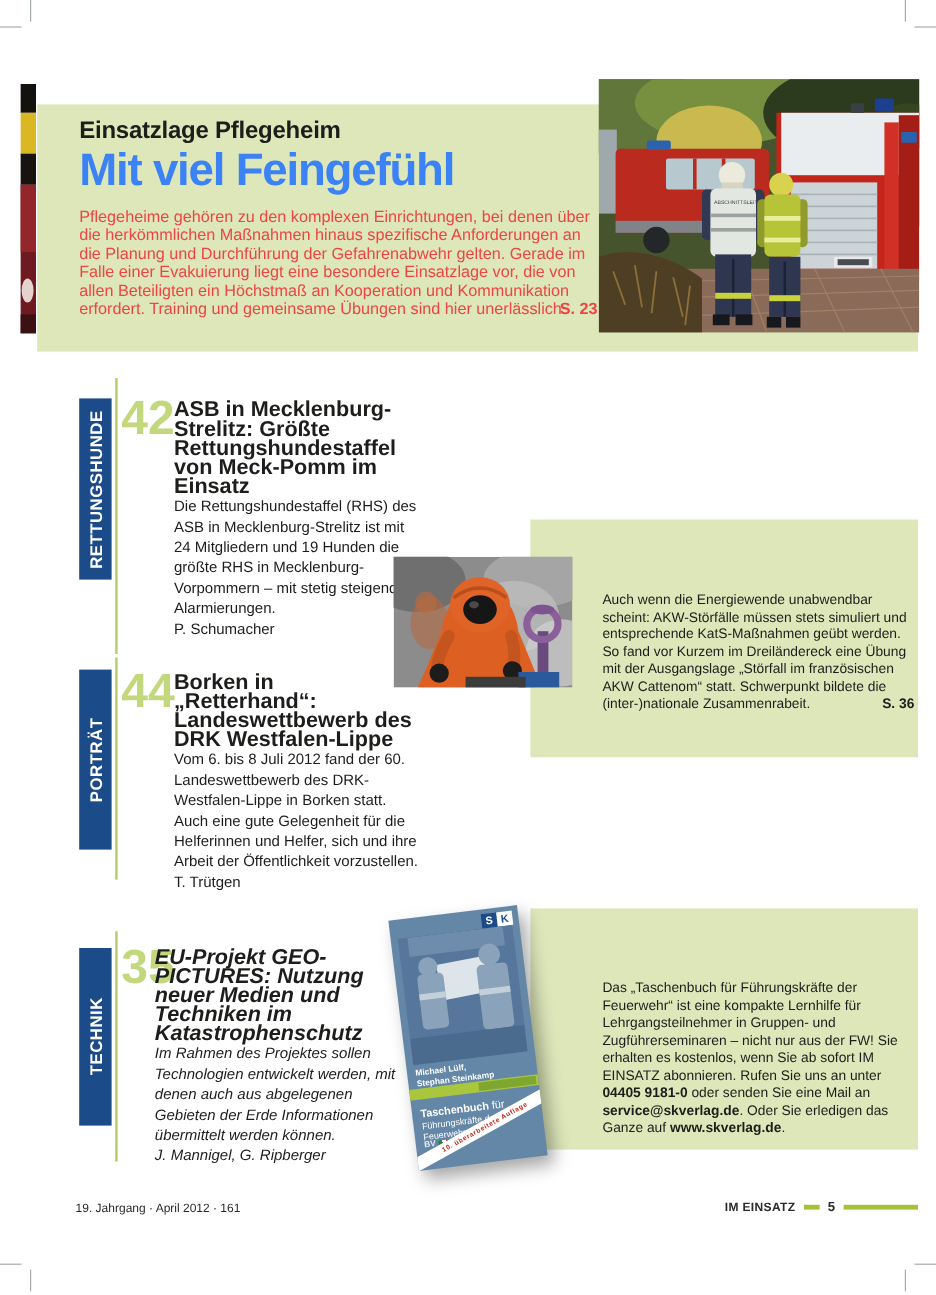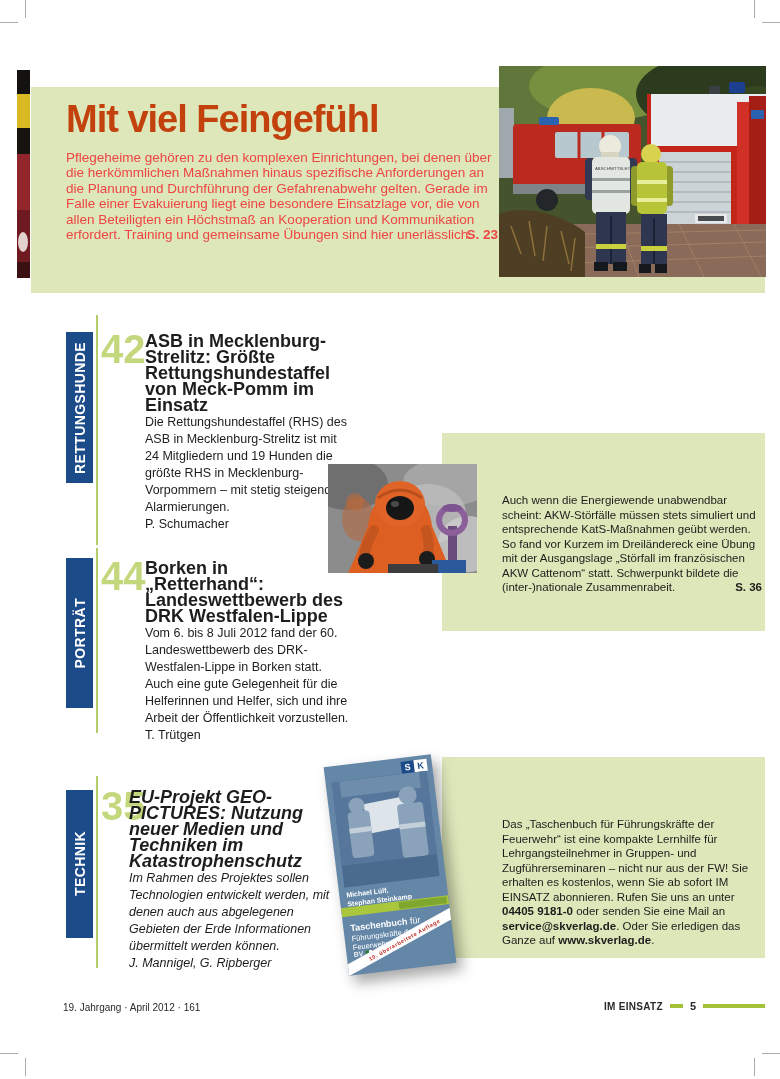--- a/index.html
+++ b/index.html
@@ -6,21 +6,21 @@
   #page{position:relative;width:780px;height:1079px;background:#ffffff;overflow:hidden;
         font-family:"Liberation Sans",sans-serif;color:#1d1d1b;}
   .abs{position:absolute;}
   
   .cropmark{position:absolute;background:#a7acaf;}
   
   .feature-box{left:31px;top:87px;width:734px;height:206px;background:#dde7ba;}
   .left-strip{left:17px;top:70px;width:13px;height:208px;}
   .feature-text{left:66px;top:98px;width:440px;}
   .kicker{font-size:20px;font-weight:bold;letter-spacing:-0.2px;color:#1d1d1b;}
-  .feature-title{font-size:38px;font-weight:bold;letter-spacing:-1px;line-height:1.05;margin-top:2px;color:#c2410c;}
+  .feature-title{font-size:38px;font-weight:bold;letter-spacing:-1px;line-height:1.05;margin-top:2px;color:#3b82f6;}
   .feature-body{position:relative;margin-top:10px;font-size:13.5px;line-height:15.5px;color:#ef4444;width:432px;}
   .pageref{position:absolute;right:0;bottom:0;font-weight:bold;}
   .feature-photo{left:499px;top:66px;width:267px;height:211px;}
   
   .cat-tab{width:27px;background:#1b4b88;display:flex;align-items:center;justify-content:center;}
   .cat-label{writing-mode:vertical-rl;transform:rotate(180deg);color:#ffffff;font-size:14px;
              font-weight:bold;letter-spacing:0.4px;white-space:nowrap;}
   .vline{width:2px;background:#b5cd66;}
   .sec-number{font-size:40px;font-weight:bold;color:#c3d77d;line-height:1;}
   .sec-text{width:207px;}
@@ -81,20 +81,21 @@
       <rect x="0" y="24" width="13" height="34" fill="#d9b824"></rect>
       <rect x="0" y="58" width="13" height="26" fill="#17140f"></rect>
       <rect x="0" y="84" width="13" height="124" fill="#6e1a20"></rect>
       <rect x="0" y="84" width="13" height="56" fill="#93262a"></rect>
       <ellipse cx="6" cy="172" rx="5" ry="10" fill="#e3d2cd"></ellipse>
       <rect x="0" y="192" width="13" height="16" fill="#3a1013"></rect>
     </svg>
   </div>
 
   <div class="abs feature-text">
+    <div class="kicker">Einsatzlage Pflegeheim</div>
     <div class="feature-title">Mit viel Feingefühl</div>
     <p class="feature-body"><span>Pflegeheime gehören zu den komplexen Einrichtungen, bei denen über die herkömmlichen Maßnahmen hinaus spezifische Anforderungen an die Planung und Durchführung der Gefahrenabwehr gelten. Gerade im Falle einer Evakuierung liegt eine besondere Einsatzlage vor, die von allen Beteiligten ein Höchstmaß an Kooperation und Kommunikation erfordert. Training und gemeinsame Übungen sind hier unerlässlich.</span><span class="pageref">S. 23</span></p>
   </div>
 
   <div class="abs feature-photo">
     <svg width="267" height="211" viewBox="0 0 267 211">
       <rect width="267" height="211" fill="#46542e"></rect>
       <ellipse cx="30" cy="28" rx="58" ry="40" fill="#61763a"></ellipse>
       <ellipse cx="108" cy="20" rx="78" ry="34" fill="#76903f"></ellipse>
       <ellipse cx="92" cy="52" rx="44" ry="30" fill="#c9b94f"></ellipse>

